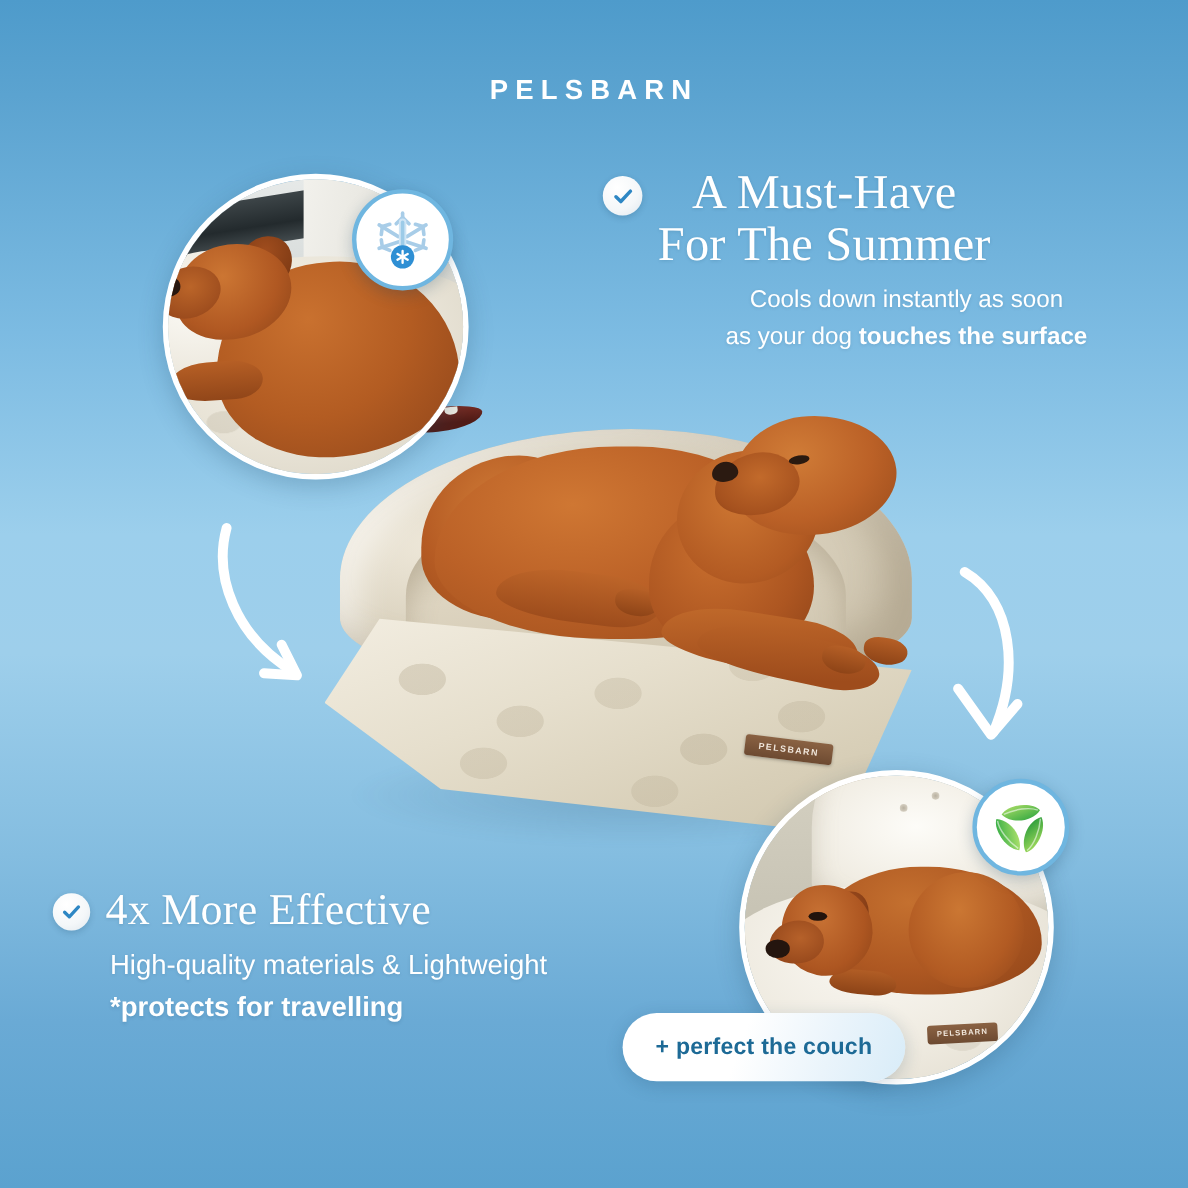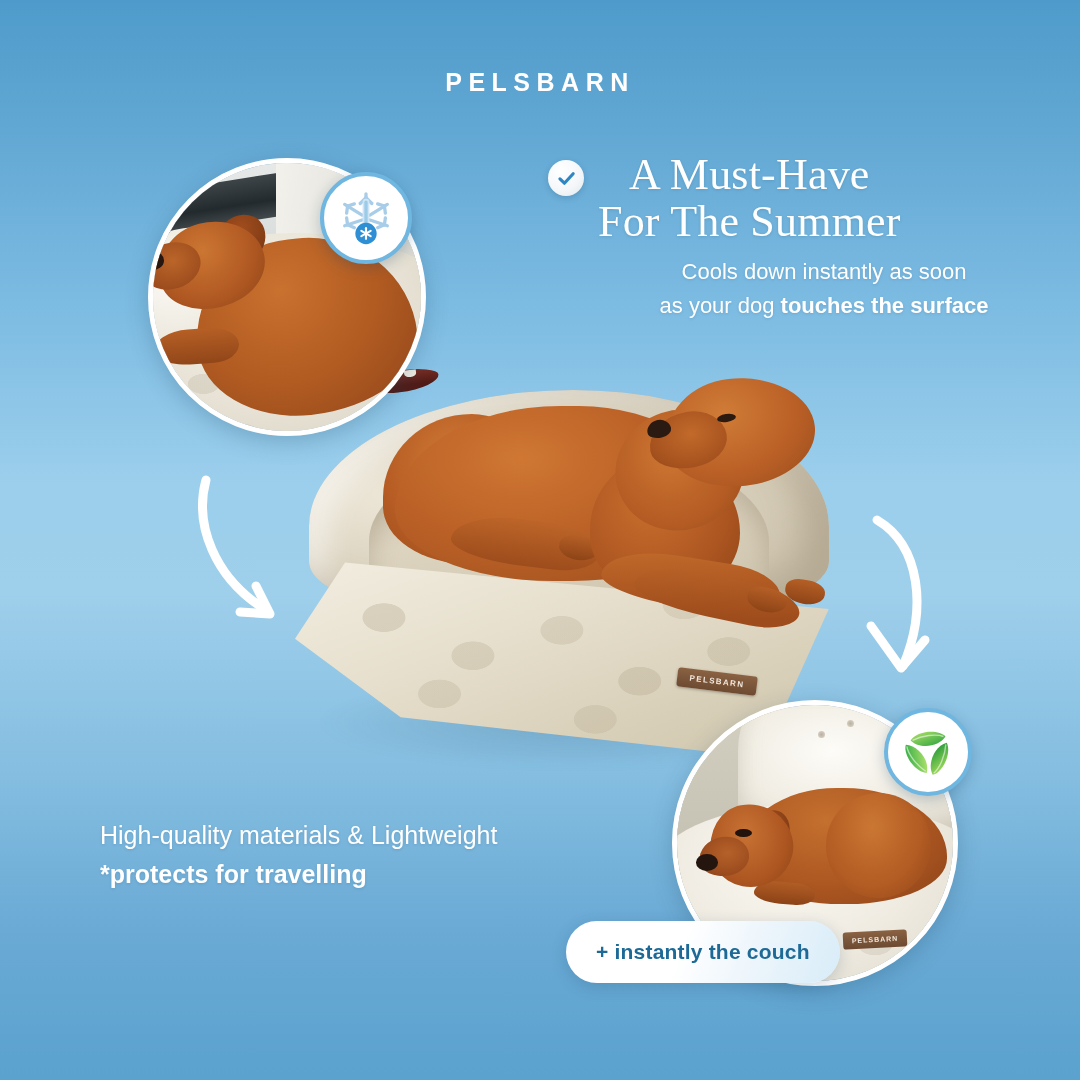--- a/index.html
+++ b/index.html
@@ -652,23 +652,33 @@
         <path d="M16 20 C26 15, 40 13, 48 16" fill="none" stroke="#ffffff" stroke-width="1.4" opacity=".55"></path>
       </g>
 
       <g transform="rotate(240 32 32)">
         <path d="M14 20 C22 9, 44 9, 50 16 C44 26, 24 30, 14 20 Z" fill="url(#lg3)"></path>
         <path d="M16 20 C26 15, 40 13, 48 16" fill="none" stroke="#ffffff" stroke-width="1.4" opacity=".55"></path>
       </g>
     </svg>
   </div>
 
-  <div class="pill">+ instantly the couch</div>
+  <div class="pill">+ perfect the couch</div>
 
   <div class="feature-block block-bottom-left">
+    <div class="feature-head-row">
+      <span class="check-badge">
+        <svg width="20" height="20" viewBox="0 0 24 24" aria-hidden="true">
+          <path d="M4.5 12.4 L9.6 17.4 L19.6 6.6" fill="none" stroke="#2e87c4" stroke-width="3.6" stroke-linecap="round" stroke-linejoin="round"></path>
+        </svg>
+      </span>
+      <div class="feature-title">
+        <div>4x More Effective</div>
+      </div>
+    </div>
     <div class="feature-sub">
       <div>High-quality materials &amp; Lightweight</div>
       <div>
         <b>*protects for travelling</b>
       </div>
     </div>
   </div>
 
 </div>
 

